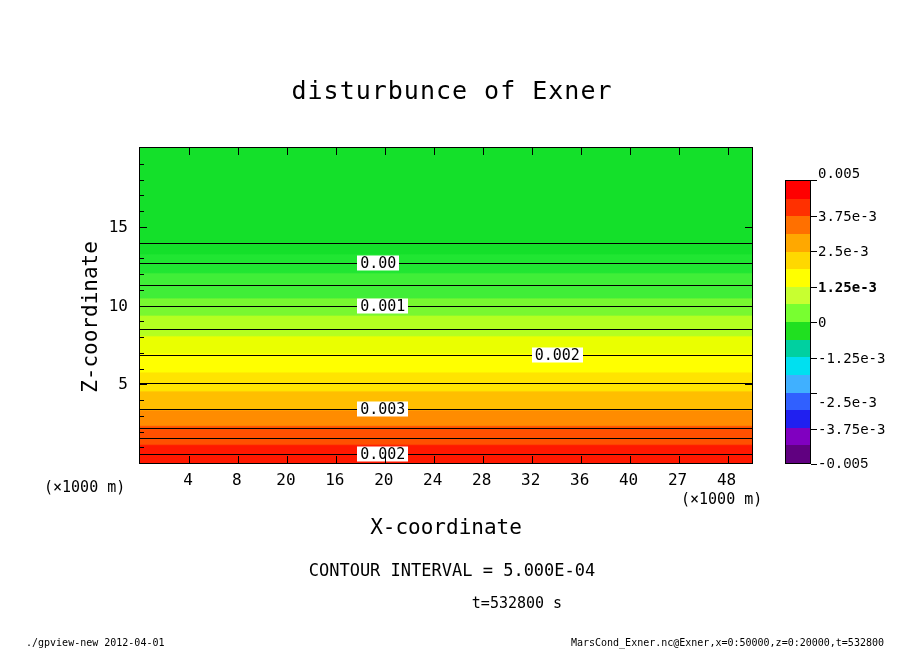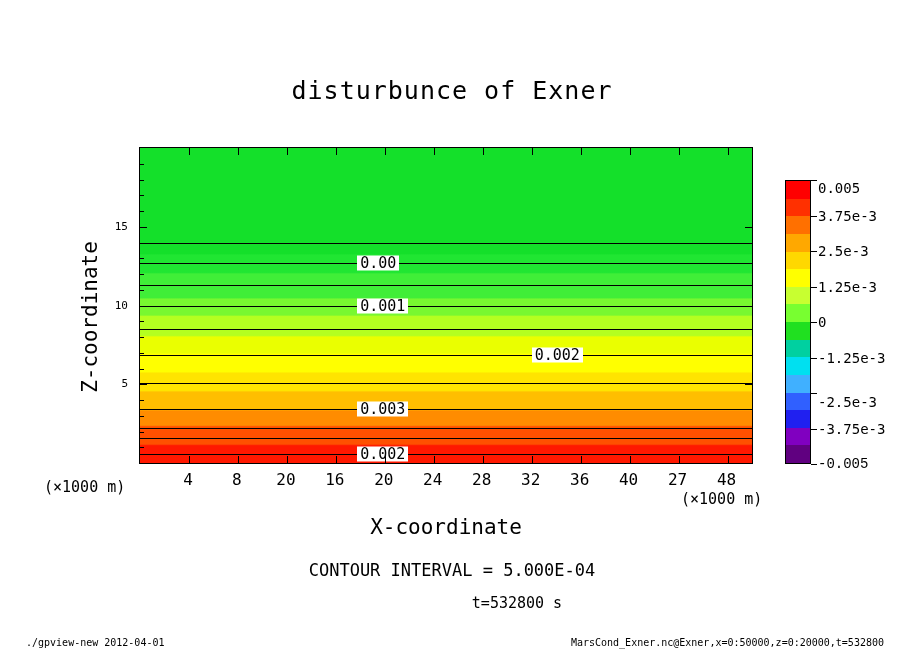--- a/index.html
+++ b/index.html
@@ -46,21 +46,21 @@
     transform:translateY(-50%);
   }
 
   
   .tick-x{position:absolute;bottom:0;width:0;border-left:1px solid #000;height:7px;}
   .tick-x-top{position:absolute;top:0;width:0;border-left:1px solid #000;height:7px;}
   .tick-y{position:absolute;left:0;height:0;border-top:1px solid #000;width:7px;}
   .tick-y-right{position:absolute;right:0;height:0;border-top:1px solid #000;width:7px;}
 
   .xlabel{position:absolute;font-size:16px;transform:translateX(-50%);}
-  .ylabel-t{position:absolute;font-size:11px;transform:translateY(-50%);text-align:right;}
+  .ylabel-t{position:absolute;font-size:16px;transform:translateY(-50%);text-align:right;}
 
   #x-axis-title{
     left:139px;top:515px;width:614px;text-align:center;font-size:21px;
   }
   #y-axis-title{
     left:-20px;top:305px;width:220px;text-align:center;font-size:21px;
     transform:rotate(-90deg);transform-origin:50% 50%;
   }
   #x-units-left{left:44px;top:478px;font-size:15px;}
   #x-units-right{left:681px;top:490px;font-size:15px;}
@@ -194,27 +194,27 @@
 <div class="xlabel" style="left: 432.76px; top: 470px;">24</div>
 <div class="xlabel" style="left: 481.72px; top: 470px;">28</div>
 <div class="xlabel" style="left: 530.68px; top: 470px;">32</div>
 <div class="xlabel" style="left: 579.64px; top: 470px;">36</div>
 <div class="xlabel" style="left: 628.6px; top: 470px;">40</div>
 <div class="xlabel" style="left: 677.56px; top: 470px;">27</div>
 <div class="xlabel" style="left: 726.52px; top: 470px;">48</div>
 <div class="ylabel-t" style="left: 92px; width: 36px; top: 383.25px;">5</div>
 <div class="ylabel-t" style="left: 92px; width: 36px; top: 304.5px;">10</div>
 <div class="ylabel-t" style="left: 92px; width: 36px; top: 225.75px;">15</div>
-<div class="cb-label" style="top: 188px;">0.005</div>
+<div class="cb-label" style="top: 173px;">0.005</div>
 <div class="cb-tick" style="top: 180px;"></div>
 <div class="cb-label" style="top: 215.5px;">3.75e-3</div>
 <div class="cb-tick" style="top: 215.5px;"></div>
 <div class="cb-label" style="top: 251px;">2.5e-3</div>
 <div class="cb-tick" style="top: 251px;"></div>
-<div class="cb-label" style="top: 286.5px;">1.25e-3</div>
+<div class="cb-label" style="top: 286.5px; font-weight: bold;">1.25e-3</div>
 <div class="cb-tick" style="top: 286.5px;"></div>
 <div class="cb-label" style="top: 322px;">0</div>
 <div class="cb-tick" style="top: 322px;"></div>
 <div class="cb-label" style="top: 357.5px;">-1.25e-3</div>
 <div class="cb-tick" style="top: 357.5px;"></div>
 <div class="cb-label" style="top: 402px;">-2.5e-3</div>
 <div class="cb-tick" style="top: 393px;"></div>
 <div class="cb-label" style="top: 428.5px;">-3.75e-3</div>
 <div class="cb-tick" style="top: 428.5px;"></div>
 <div class="cb-label" style="top: 464px; font-family: Liberation Mono, monospace;">-0.005</div>

